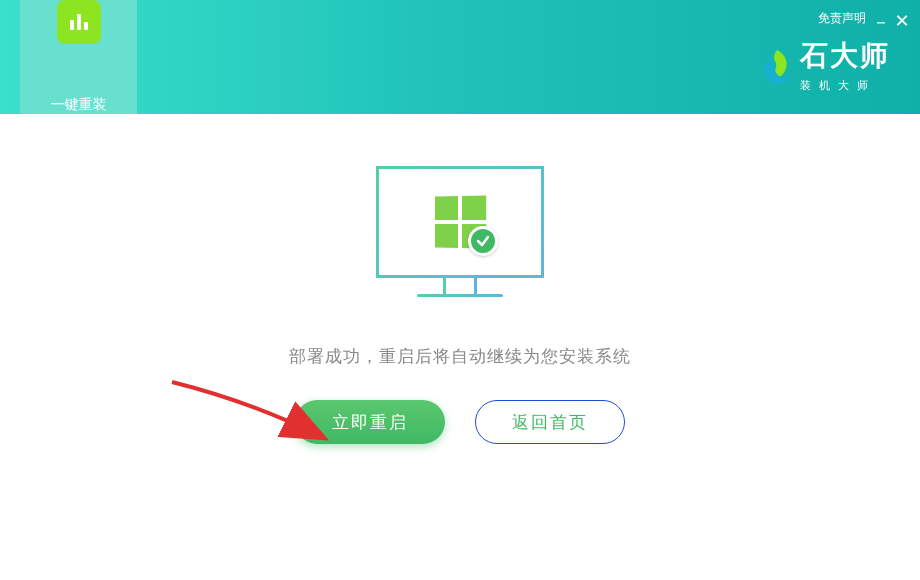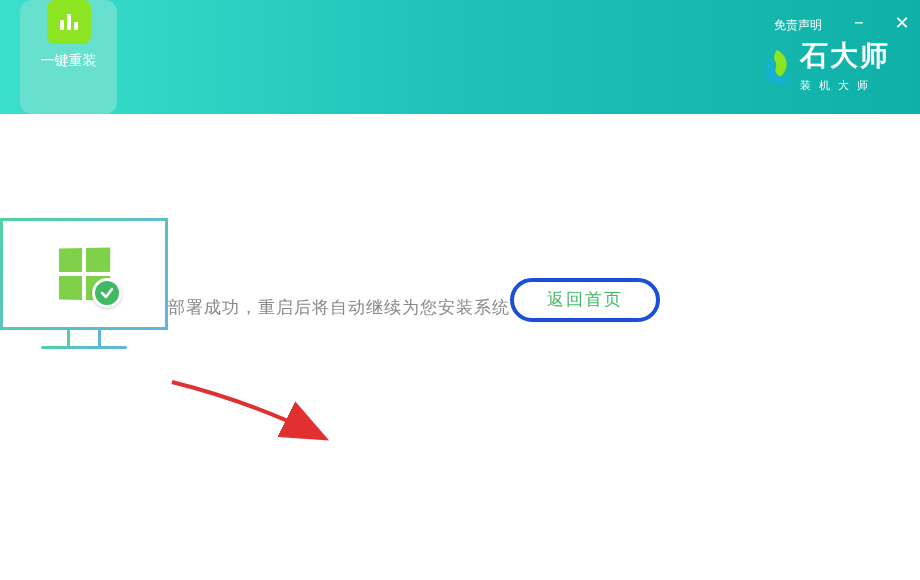--- a/index.html
+++ b/index.html
@@ -13,53 +13,52 @@
     }
     .header {
       width: 100%;
       height: 114px;
       background: linear-gradient(90deg, #3be0cc 0%, #1fc1b8 50%, #0fb0a7 100%);
       display: flex;
       padding-left: 20px;
       position: relative;
     }
     .tab {
-      width: 97px;
+      width: 117px;
       display: flex;
       flex-direction: column;
       align-items: center;
-      justify-content: flex-start;
+      justify-content: space-between;
       gap: 8px;
       color: #fff;
       font-size: 14px;
       cursor: pointer;
       position: relative;
-      border-radius: 12px;
     }
     .tab.active {
       background: #68e0d0;
     }
     .tab-icon {
       width: 44px;
       height: 44px;
       border-radius: 8px;
       display: flex;
       align-items: center;
       justify-content: center;
     }
     .icon-reinstall { background: #8de521; }
     .icon-usb { background: #16b0d0; }
     .icon-tutorial { background: #fbbf47; }
     .top-right {
       position: absolute;
       right: 10px;
       top: 10px;
       display: flex;
-      align-items: flex-end;
-      gap: 28px;
+      align-items: flex-start;
+      gap: 6px;
       color: #fff;
     }
     .disclaimer { font-size: 12px; cursor: pointer; }
     .min-btn, .close-btn {
       cursor: pointer;
       font-size: 18px;
       width: 16px;
       text-align: center;
     }
     .brand {
@@ -73,22 +72,23 @@
     .brand-logo {
       width: 44px;
       height: 44px;
     }
     .brand-text { display:flex; flex-direction:column; }
     .brand-title { color: #fff; font-size: 28px; font-weight: bold; letter-spacing: 2px; line-height: 1;}
     .brand-sub { color: #fff; font-size: 11px; letter-spacing: 8px; margin-top: 8px;}
     .main {
       width: 100%;
       display: flex;
-      align-items: center;
-      padding-top: 104px;
+      flex-direction: column;
+      align-items: center;
+      padding-top: 52px;
       position: relative;
     }
     .monitor {
       width: 168px;
       position: relative;
     }
     .monitor-screen {
       width: 168px;
       height: 112px;
       border: 3px solid;
@@ -161,21 +161,21 @@
       cursor: pointer;
       letter-spacing: 2px;
     }
     .btn-primary {
       background: linear-gradient(180deg, #5bc76e, #3fb964);
       color: #fff;
       box-shadow: 0 3px 8px rgba(63,185,100,0.4);
     }
     .btn-secondary {
       background: #fff;
-      border: 4px solid #1d4ed8;
+      border: 1px solid #1d4ed8;
       color: #3fb964;
     }
     .arrow-annotation {
       position: absolute;
       left: 162px;
       top: 372px;
       pointer-events: none;
     }
   </style>
 </head>
@@ -230,20 +230,21 @@
         </div>
       </div>
     </div>
     <div class="monitor-stand"></div>
     <div class="monitor-base"></div>
   </div>
 
   <div class="message">部署成功，重启后将自动继续为您安装系统</div>
 
   <div class="buttons">
+    <div class="btn btn-primary">立即重启</div>
     <div class="btn btn-secondary">返回首页</div>
   </div>
 </div>
 
 <svg class="arrow-annotation" width="180" height="90" viewBox="0 0 180 90">
   <defs>
     <marker id="arrowhead" markerWidth="12" markerHeight="10" refX="10" refY="5" orient="auto">
       <polygon points="0 0, 12 5, 0 10" fill="#e03030"></polygon>
     </marker>
   </defs>

